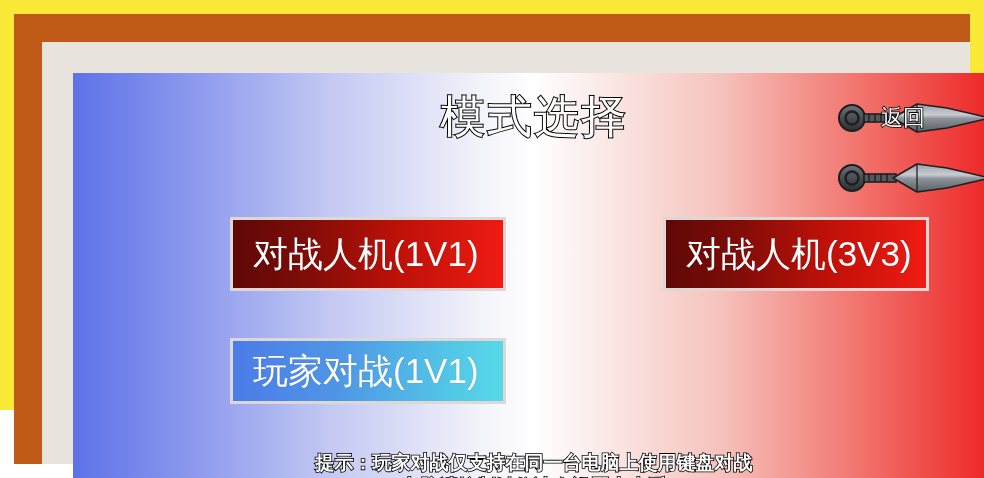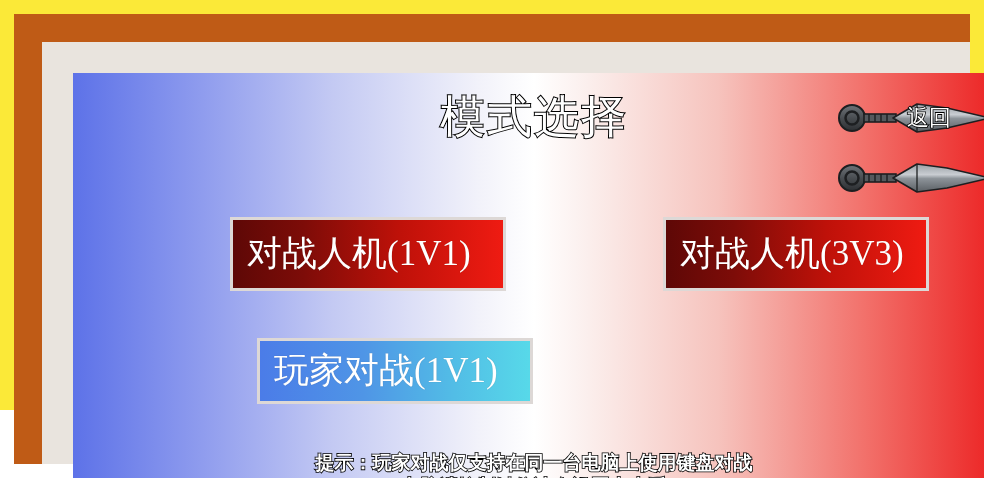--- a/index.html
+++ b/index.html
@@ -92,21 +92,21 @@
     left: 0; top: 0;
     width: 155px;
     height: 34px;
     display: block;
   }
   .nav-label {
     position: absolute;
     left: 46px;
     top: 2px;
     width: 70px;
-    text-align: right;
+    text-align: left;
     font-size: 22px;
     line-height: 30px;
     color: #ffffff;
     -webkit-text-stroke: 1.6px #000000;
     paint-order: stroke fill;
     white-space: nowrap;
     pointer-events: none;
   }
 
   
@@ -116,29 +116,28 @@
     border: 3px solid #ddd8d6;
     cursor: pointer;
     display: flex;
     align-items: center;
     overflow: hidden;
   }
   .mode-btn .btn-label {
     font-size: 35px;
     line-height: 38px;
     color: #ffffff;
-    padding-left: 14px;
+    padding-left: 20px;
     white-space: nowrap;
     letter-spacing: 0px;
     text-shadow: 0 0 1px rgba(0,0,0,0.25);
-    font-family: Liberation Serif, serif;
   }
 
   .btn-ai { background: linear-gradient(to right, #5e0806 0%, #7d0c08 26%, #bf1109 62%, #ef1b12 100%); }
-  .btn-pvp { background: linear-gradient(to right, #4b7ce8 0%, #4f95e6 38%, #52bde6 72%, #57d9e9 100%); margin-left: 27px; }
+  .btn-pvp { background: linear-gradient(to right, #4b7ce8 0%, #4f95e6 38%, #52bde6 72%, #57d9e9 100%); }
 
   #btn-ai-1v1  { left: 157px; top: 144px; width: 276px; height: 74px; }
   #btn-ai-3v3  { left: 557px; top: 144px; width: 266px; height: 74px; margin-left: 33px; }
   #btn-pvp-1v1 { left: 157px; top: 265px; width: 276px; height: 66px; }
   #btn-pvp-3v3 { left: 557px; top: 265px; width: 266px; height: 66px; }
 
   
   #hint {
     position: absolute;
     left: 0; top: 378px;

